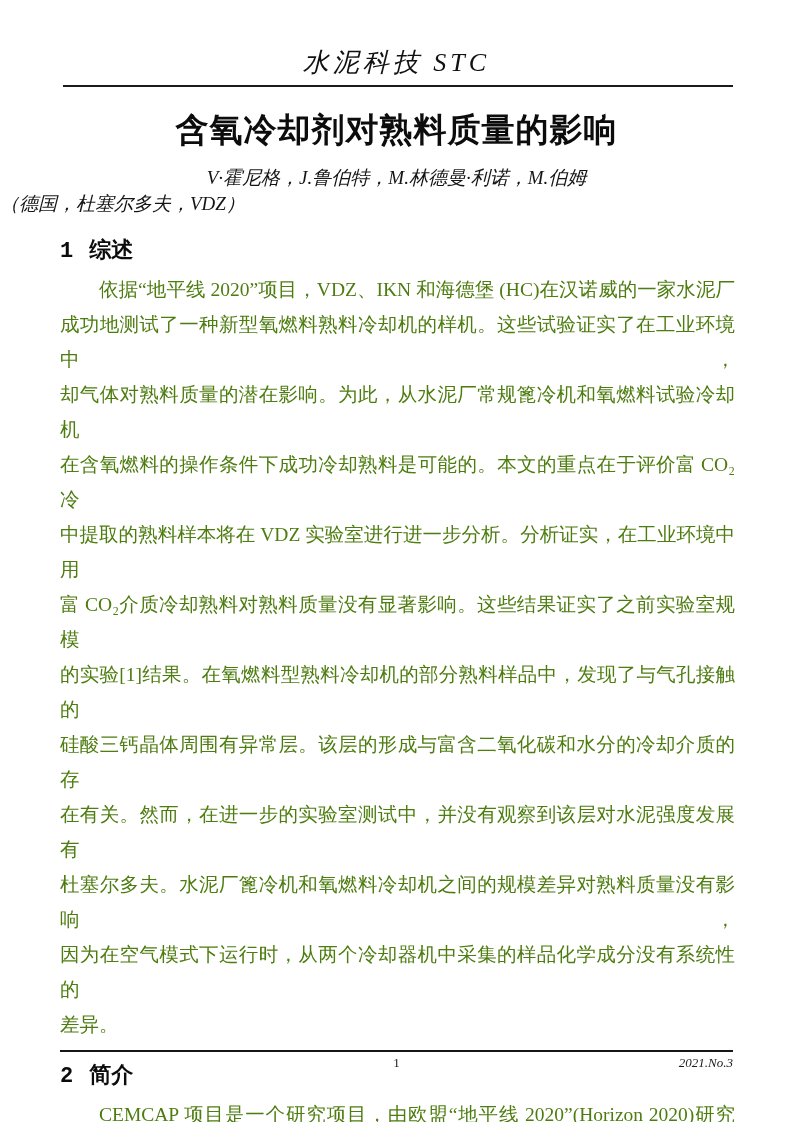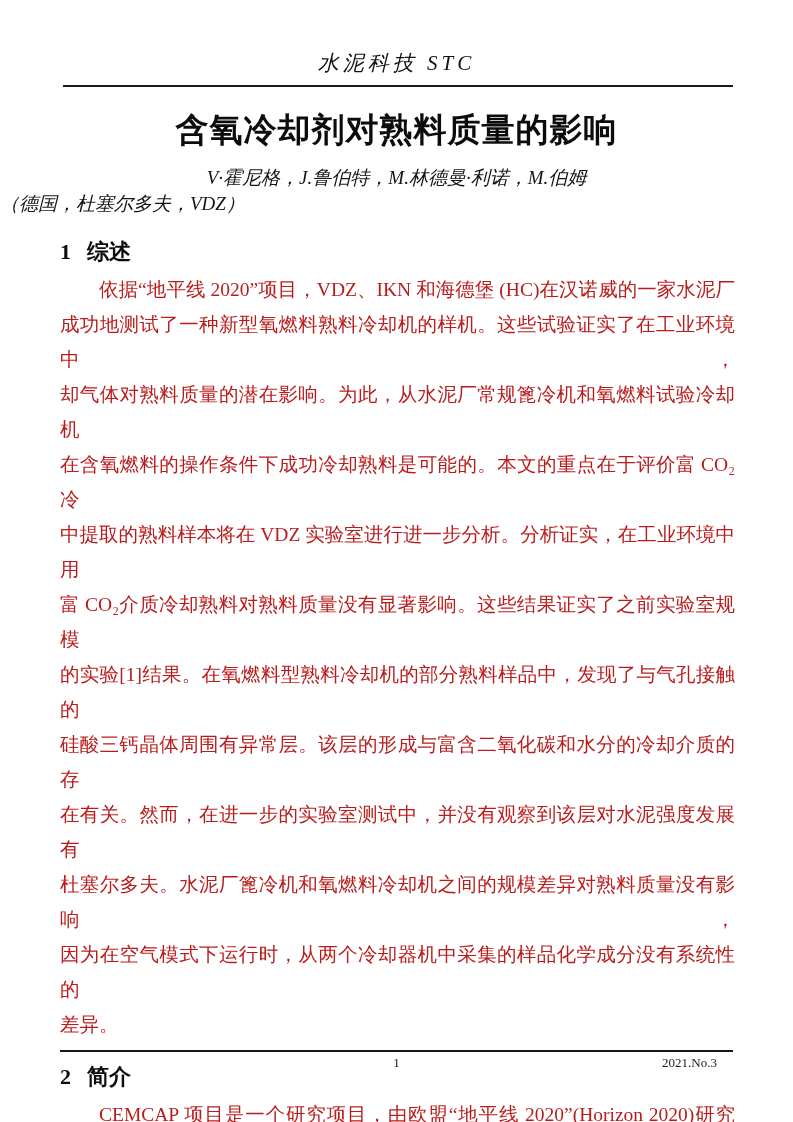--- a/index.html
+++ b/index.html
@@ -15,21 +15,21 @@
     font-family: "Liberation Serif", "DejaVu Serif", serif;
   }
   
   .journal-header {
     padding-top: 50px;
     text-align: center;
   }
   .journal-title {
     font-family: "Liberation Serif", "DejaVu Serif", serif;
     font-style: italic;
-    font-size: 21px;
+    font-size: 26px;
     line-height: 26px;
     letter-spacing: 4px;
     color: #111;
   }
   .header-rule {
     margin: 9px 60px 0 63px;
     border-top: 2px solid #1b1b1b;
     height: 0;
   }
   
@@ -57,33 +57,33 @@
     font-size: 19px;
     line-height: 26px;
     color: #141414;
   }
   
   .article-body {
     margin: 0 58px 0 60px;
   }
   .section-heading {
     margin-top: 20px;
-    font-family: Liberation Serif, serif;
+    font-family: Liberation Mono, monospace;
     font-weight: 700;
     font-size: 22px;
     line-height: 30px;
     color: #0c0c0c;
   }
   .section-heading .sec-num { display: inline-block; margin-right: 16px; }
   .section-heading + .paragraph { margin-top: 5px; }
   .paragraph { margin-top: 5px; }
   .body-line {
     font-size: 19.5px;
     line-height: 35px;
-    color: #b91c1c;
+    color: #4d7c0f;
     text-align: justify;
     text-align-last: justify;
   }
   .body-line.indent { text-indent: 2em; }
   .body-line.final { text-align-last: left; }
   
   .page-footer {
     position: absolute;
     left: 60px;
     right: 60px;
@@ -98,21 +98,22 @@
     color: #1b1b1b;
     font-family: "Liberation Serif", "DejaVu Serif", serif;
   }
   .page-number {
     position: absolute;
     left: 50%;
     transform: translateX(-50%);
   }
   .issue {
     position: absolute;
-    right: 16px;
+    right: 0;
+    font-style: italic;
   }
 </style>
 </head>
 <body>
 
 <div class="page">
 
   <div class="journal-header">
     <div class="journal-title">水泥科技 STC</div>
   </div>

